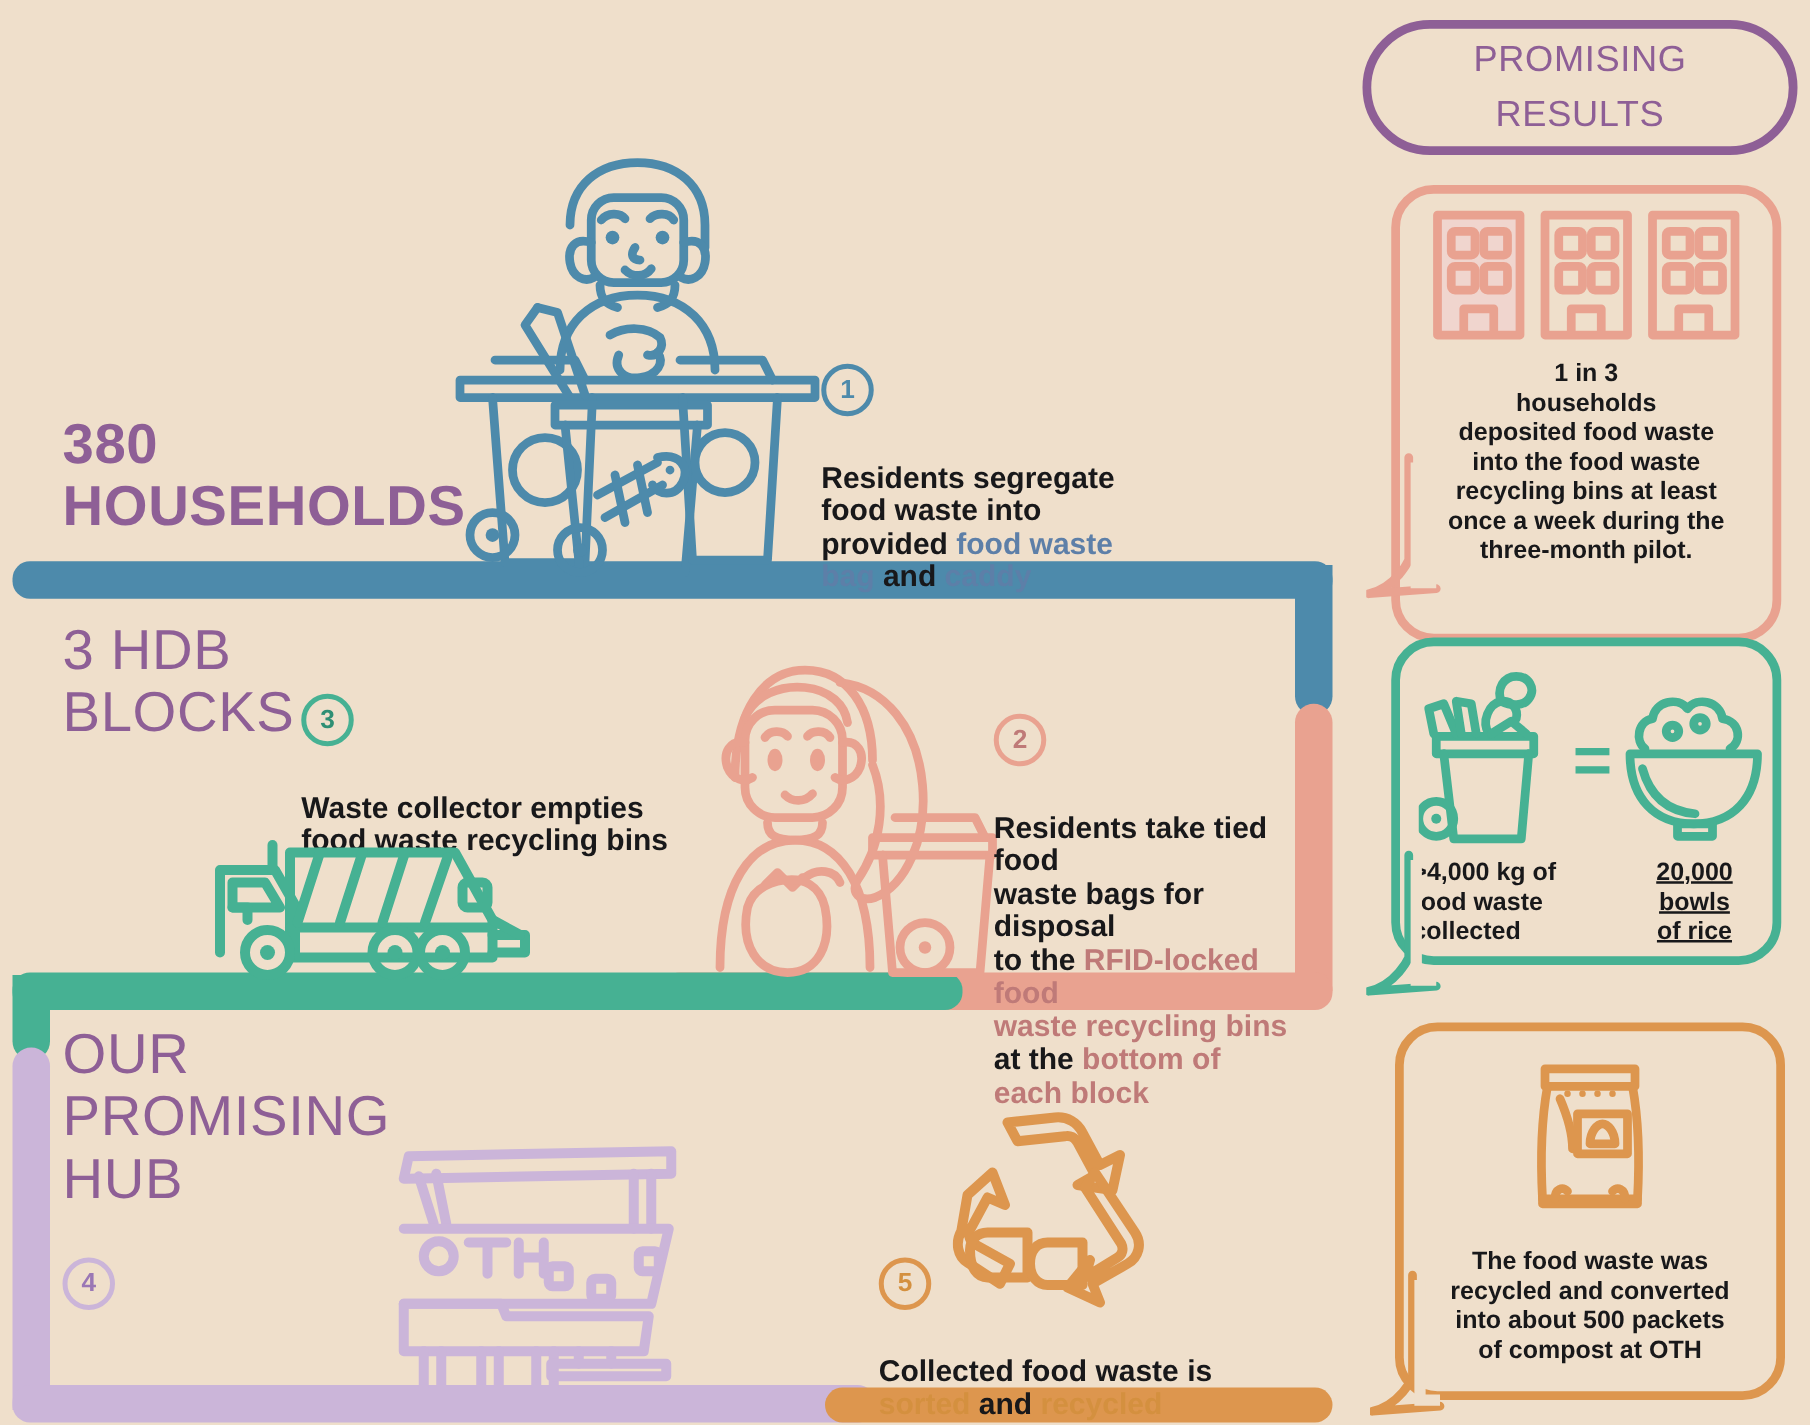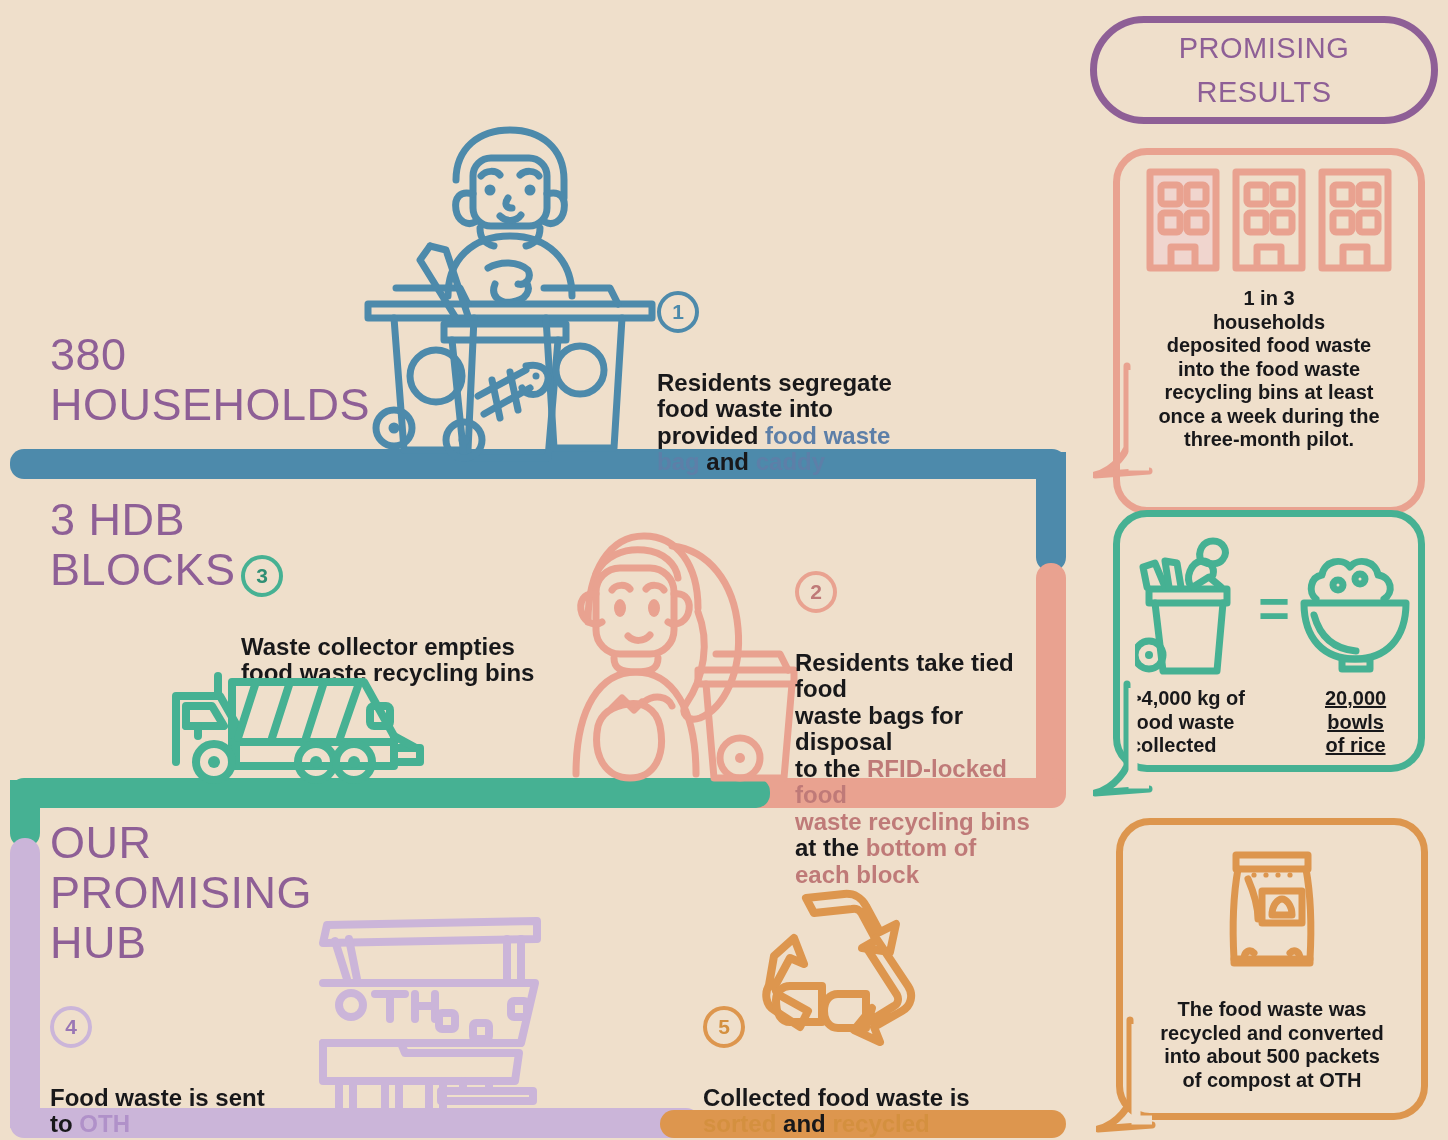--- a/index.html
+++ b/index.html
@@ -93,21 +93,21 @@
   <div class="bar" style="left:10px;top:778px;width:760px;height:30px;background:#46b193;"></div>
 
   <div class="bar" style="left:10px;top:780px;width:30px;height:68px;background:#46b193;border-radius:0 0 15px 15px;"></div>
 
   <div class="bar" style="left:10px;top:838px;width:30px;height:290px;background:#cbb5d9;border-radius:15px 15px 0 0;"></div>
 
   <div class="bar" style="left:10px;top:1108px;width:690px;height:30px;background:#cbb5d9;"></div>
 
   <div class="bar" style="left:660px;top:1110px;width:406px;height:28px;background:#dd964e;border-radius:14px;"></div>
 
-  <div class="abs sec-heading" style="left:50px;top:330px;width:340px;">380
+  <div class="abs sec-heading" style="left:50px;top:330px;width:340px;font-weight:bold;">380
 HOUSEHOLDS</div>
 
   <div class="abs" style="left:360px;top:118px;width:300px;height:345px;">
     <svg viewBox="0 0 300 345" width="300" height="345" fill="none" stroke="#4d8aab" stroke-width="7" stroke-linecap="round" stroke-linejoin="round">
 
       <path d="M96 62 C96 30 119 12 150 12 C181 12 204 30 204 62 L204 80"></path>
       <rect x="113" y="40" width="74" height="68" rx="18"></rect>
       <path d="M113 76 C100 72 94 80 96 92 C98 104 108 108 115 104"></path>
       <path d="M187 76 C200 72 206 80 204 92 C202 104 192 108 185 104"></path>
 
@@ -257,24 +257,20 @@
   </div>
 
   <div class="abs sec-heading" style="left:50px;top:818px;width:300px;">OUR
 PROMISING
 HUB</div>
 
   <div class="abs step" style="left:50px;top:1006px;width:260px;">
     <div class="step-num" style="border:4px solid #cbb5d9;color:#9a77b5;">
         <span>4</span>
       </div>
-    <div class="step-text">
-      <span>Food waste is sent
-to </span><em style="color:#b091c9">OTH</em>
-    </div>
   </div>
 
   <div class="abs" style="left:305px;top:895px;width:270px;height:215px;">
     <svg viewBox="0 0 270 215" width="270" height="215" fill="none" stroke="#cbb5d9" stroke-width="8" stroke-linecap="round" stroke-linejoin="round">
 
       <path d="M18 48 L22 30 L232 26 L232 44 L20 48 Z"></path>
       <path d="M30 46 L42 84"></path>
       <path d="M44 44 L52 84"></path>
       <path d="M202 44 L202 88"></path>
       <path d="M216 44 L216 88"></path>

